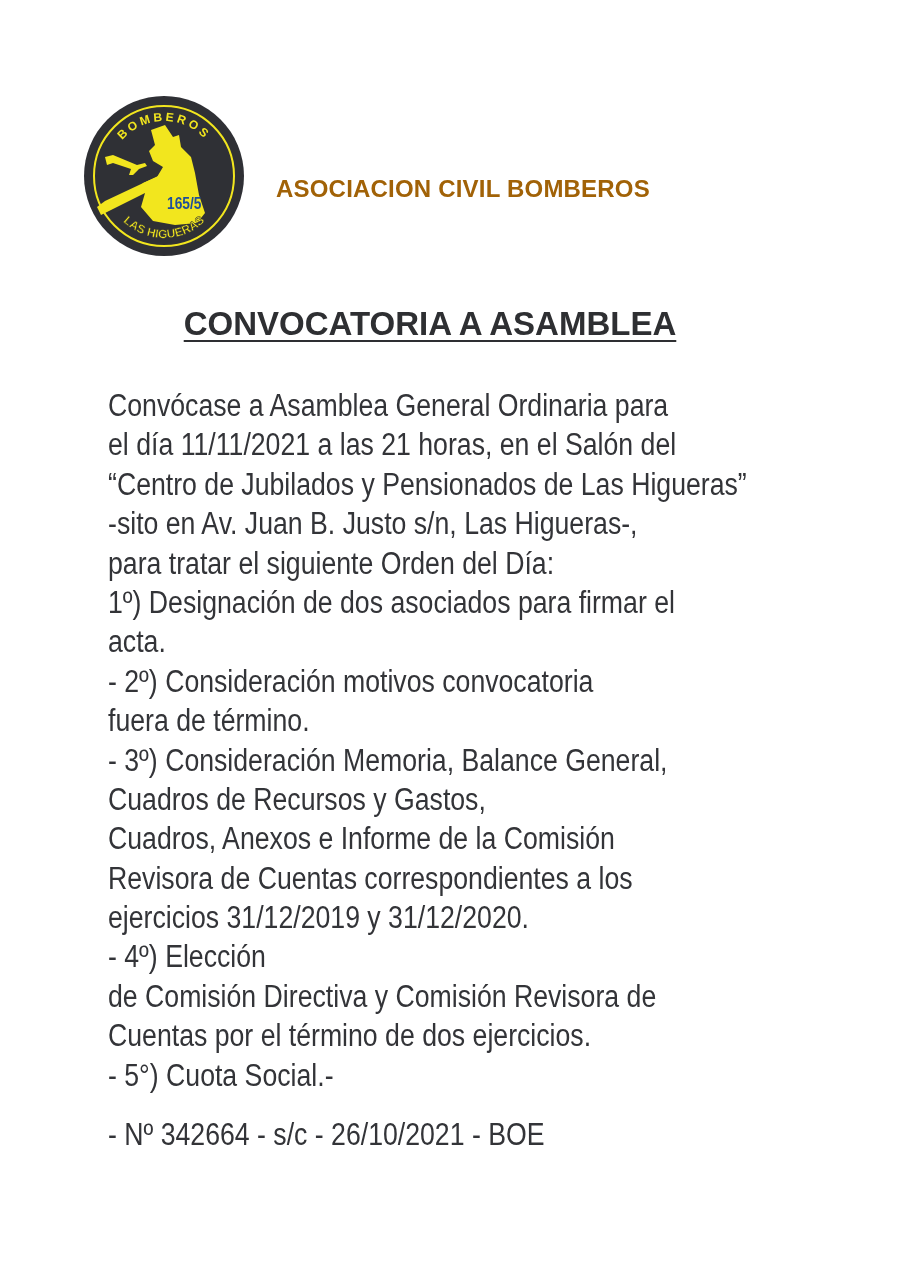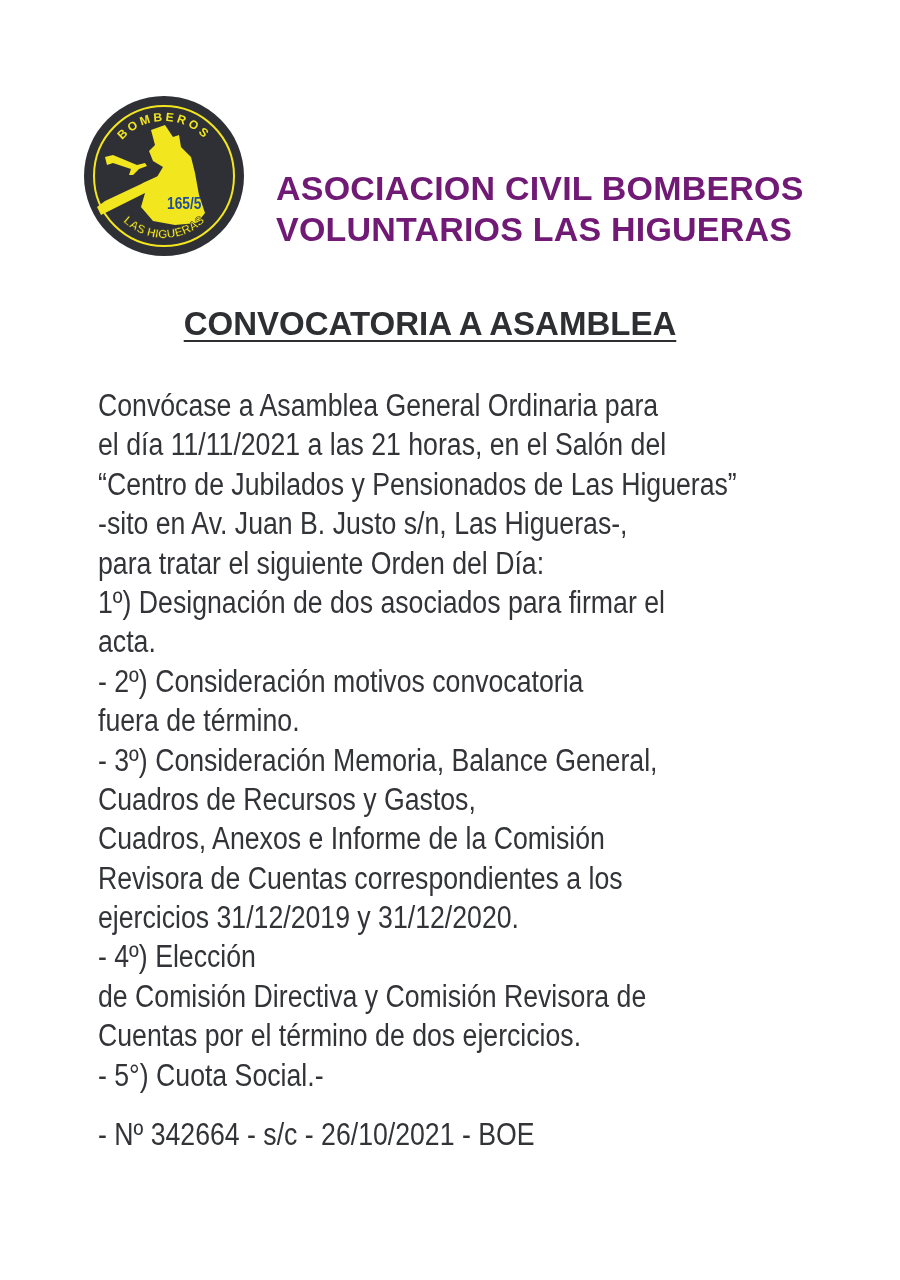--- a/index.html
+++ b/index.html
@@ -1,22 +1,22 @@
 <!DOCTYPE html>
 <html><head>
 <meta charset="utf-8">
 <style>
   html, body { margin:0; padding:0; }
   body { width:900px; height:1280px; background:#ffffff; position:relative; overflow:hidden; font-family:"Liberation Sans", sans-serif; color:#2f3033; }
   .logo { position:absolute; left:83px; top:95px; width:162px; height:162px; }
-  .org { position:absolute; left:276px; top:168px; font-family:"Liberation Sans", sans-serif; font-weight:bold; font-size:34px; line-height:41px; color:#701a75; letter-spacing:0.2px; }
+  .org { position:absolute; left:276px; top:168px; font-family:"Liberation Sans", sans-serif; font-weight:bold; font-size:24px; line-height:41px; color:#a16207; letter-spacing:0.2px; }
   .org div { white-space:nowrap; }
   .title { position:absolute; left:0; width:820px; top:304px; text-align:center; }
   .title span { font-weight:bold; font-size:33px; line-height:40px; color:#2e2f32; text-decoration:underline; text-decoration-thickness:2px; text-underline-offset:5px; white-space:nowrap; padding-left:40px; }
-  .body { position:absolute; left:98px; top:386px; width:780px; }
+  .body { position:absolute; left:108px; top:386px; width:780px; }
   .line { font-size:31px; line-height:39.4px; height:39.4px; white-space:nowrap; transform:scaleX(0.86); transform-origin:left center; color:#333438; }
   .gap { height:20px; }
 </style>
 </head>
 <body>
 
 <div class="logo">
   <svg width="162" height="162" viewBox="0 0 162 162">
     <defs>
       <path id="arcTop" d="M 26 81 A 55 55 0 0 1 136 81"></path>
@@ -36,21 +36,20 @@
     </text>
     <text font-family="Liberation Sans, sans-serif" font-weight="bold" font-size="12" fill="#f2e61e" stroke="#2f3035" stroke-width="0.5">
       <textPath href="#arcBot" startOffset="50%" text-anchor="middle">LAS HIGUERAS</textPath>
     </text>
     <text x="84" y="114" font-family="Liberation Sans, sans-serif" font-weight="bold" font-size="16" fill="#1f4f9a" transform="scale(0.86,1)" transform-origin="84 114">165/5</text>
   </svg>
 </div>
 
 <div class="org">
   <div>ASOCIACION CIVIL BOMBEROS</div>
-  <div>VOLUNTARIOS LAS HIGUERAS</div>
 </div>
 
 <div class="title">
   <span>CONVOCATORIA A ASAMBLEA</span>
 </div>
 
 <div class="body">
   <div class="line">Convócase a Asamblea General Ordinaria para</div>
   <div class="line">el día 11/11/2021 a las 21 horas, en el Salón del</div>
   <div class="line">“Centro de Jubilados y Pensionados de Las Higueras”</div>

